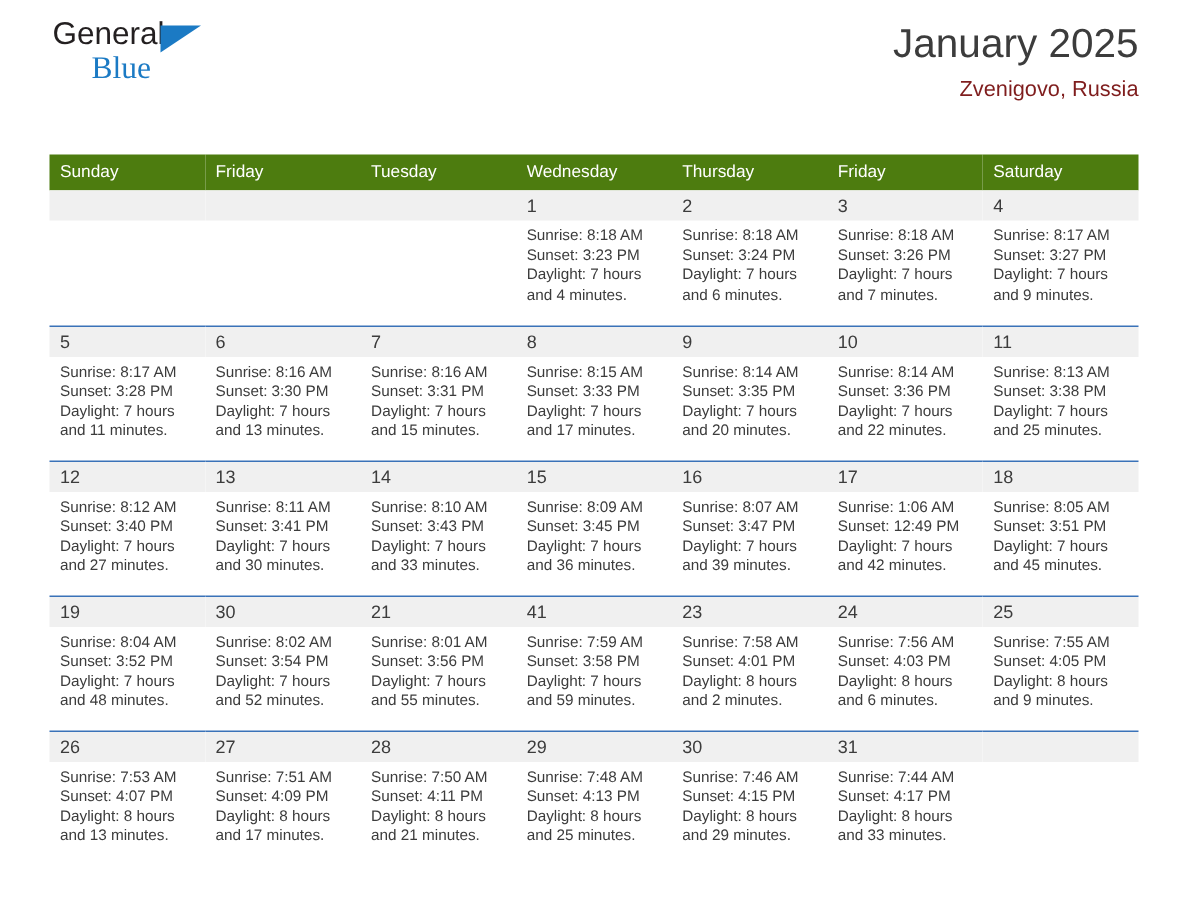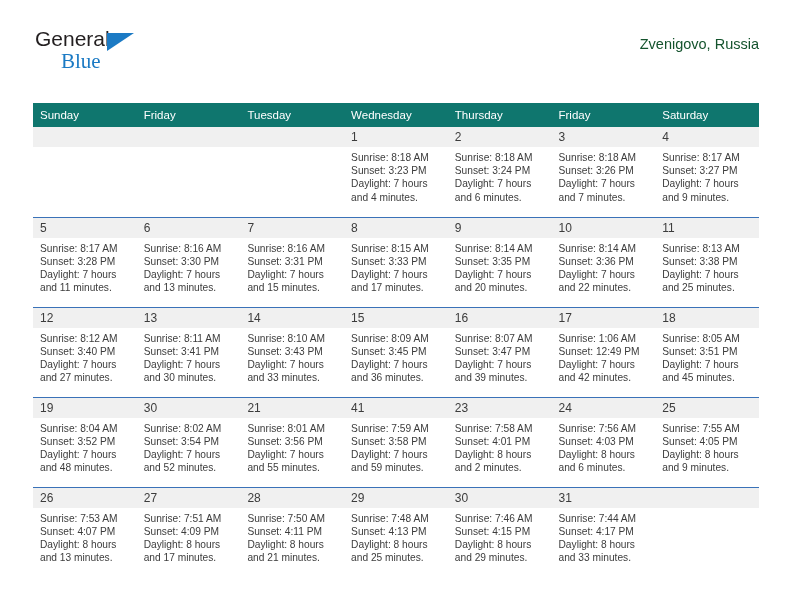--- a/index.html
+++ b/index.html
@@ -21,21 +21,21 @@
     box-sizing: border-box;
     padding: 0 33px;
   }
 
   
   .header {
     height: 103px;
     display: flex;
     align-items: flex-start;
     justify-content: space-between;
-    padding-top: 27px;
+    padding-top: 11px;
     box-sizing: border-box;
   }
   .logo {
     position: relative;
     width: 130px;
     height: 52px;
   }
   .logo-general {
     position: absolute;
     left: 2px;
@@ -67,33 +67,33 @@
     padding-top: 2px;
   }
   .cal-title {
     font-size: 27px;
     color: #3c3c3c;
     line-height: 32px;
     font-weight: normal;
   }
   .cal-subtitle {
     font-size: 14.5px;
-    color: #14532d;
+    color: #7f1d1d;
     line-height: 20px;
     margin-top: 5px;
   }
 
   
   .calendar {
     width: 726px;
     border-collapse: collapse;
     table-layout: fixed;
   }
   .calendar th {
-    background: #0f766e;
+    background: #4d7c0f;
     color: #ffffff;
     font-size: 11.5px;
     font-weight: normal;
     text-align: left;
     padding: 6px 0 6px 7px;
     height: 21px;
     box-sizing: border-box;
   }
   .calendar td {
     vertical-align: top;
@@ -132,20 +132,21 @@
 
 <div class="page">
 
   <div class="header">
     <div class="logo">
       <span class="logo-general">General</span>
       <span class="logo-tri"></span>
       <span class="logo-blue">Blue</span>
     </div>
     <div class="title-block">
+      <div class="cal-title">January 2025</div>
       <div class="cal-subtitle">Zvenigovo, Russia</div>
     </div>
   </div>
 
   <table class="calendar">
     <thead>
       <tr>
         <th>Sunday</th>
         <th>Friday</th>
         <th>Tuesday</th>

